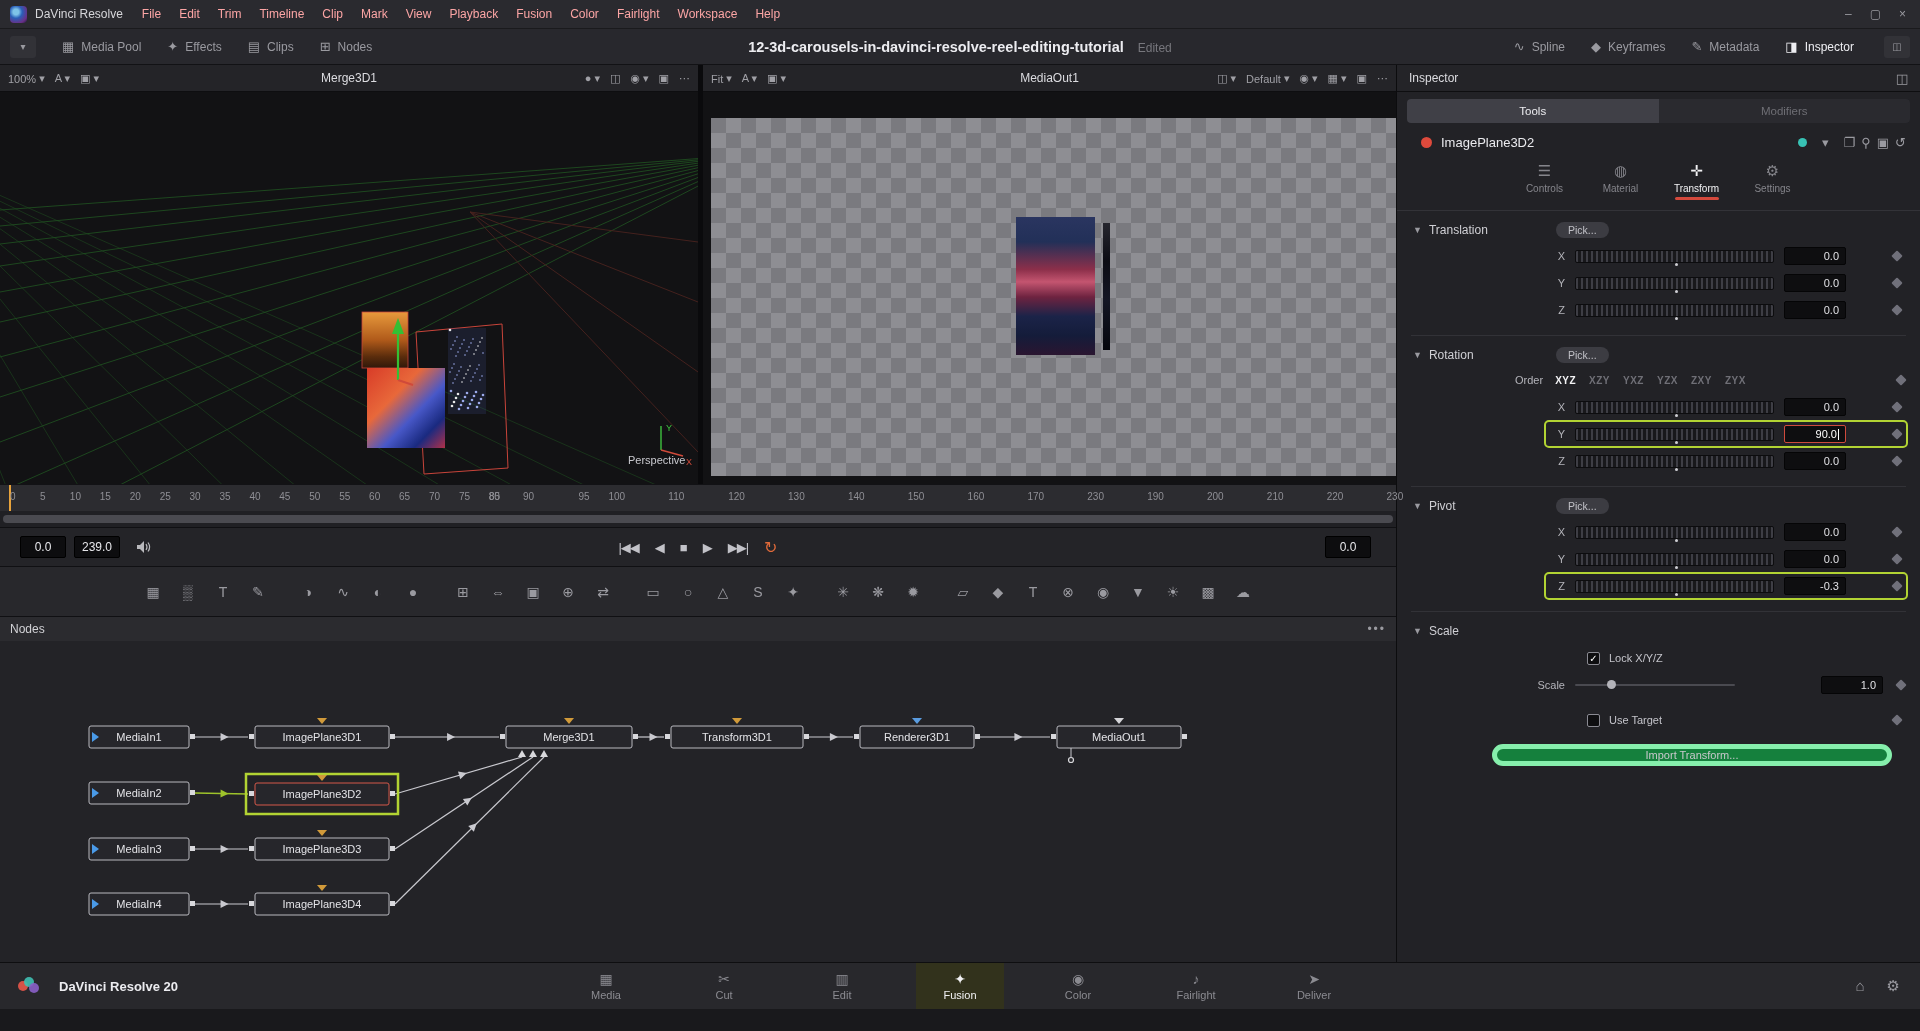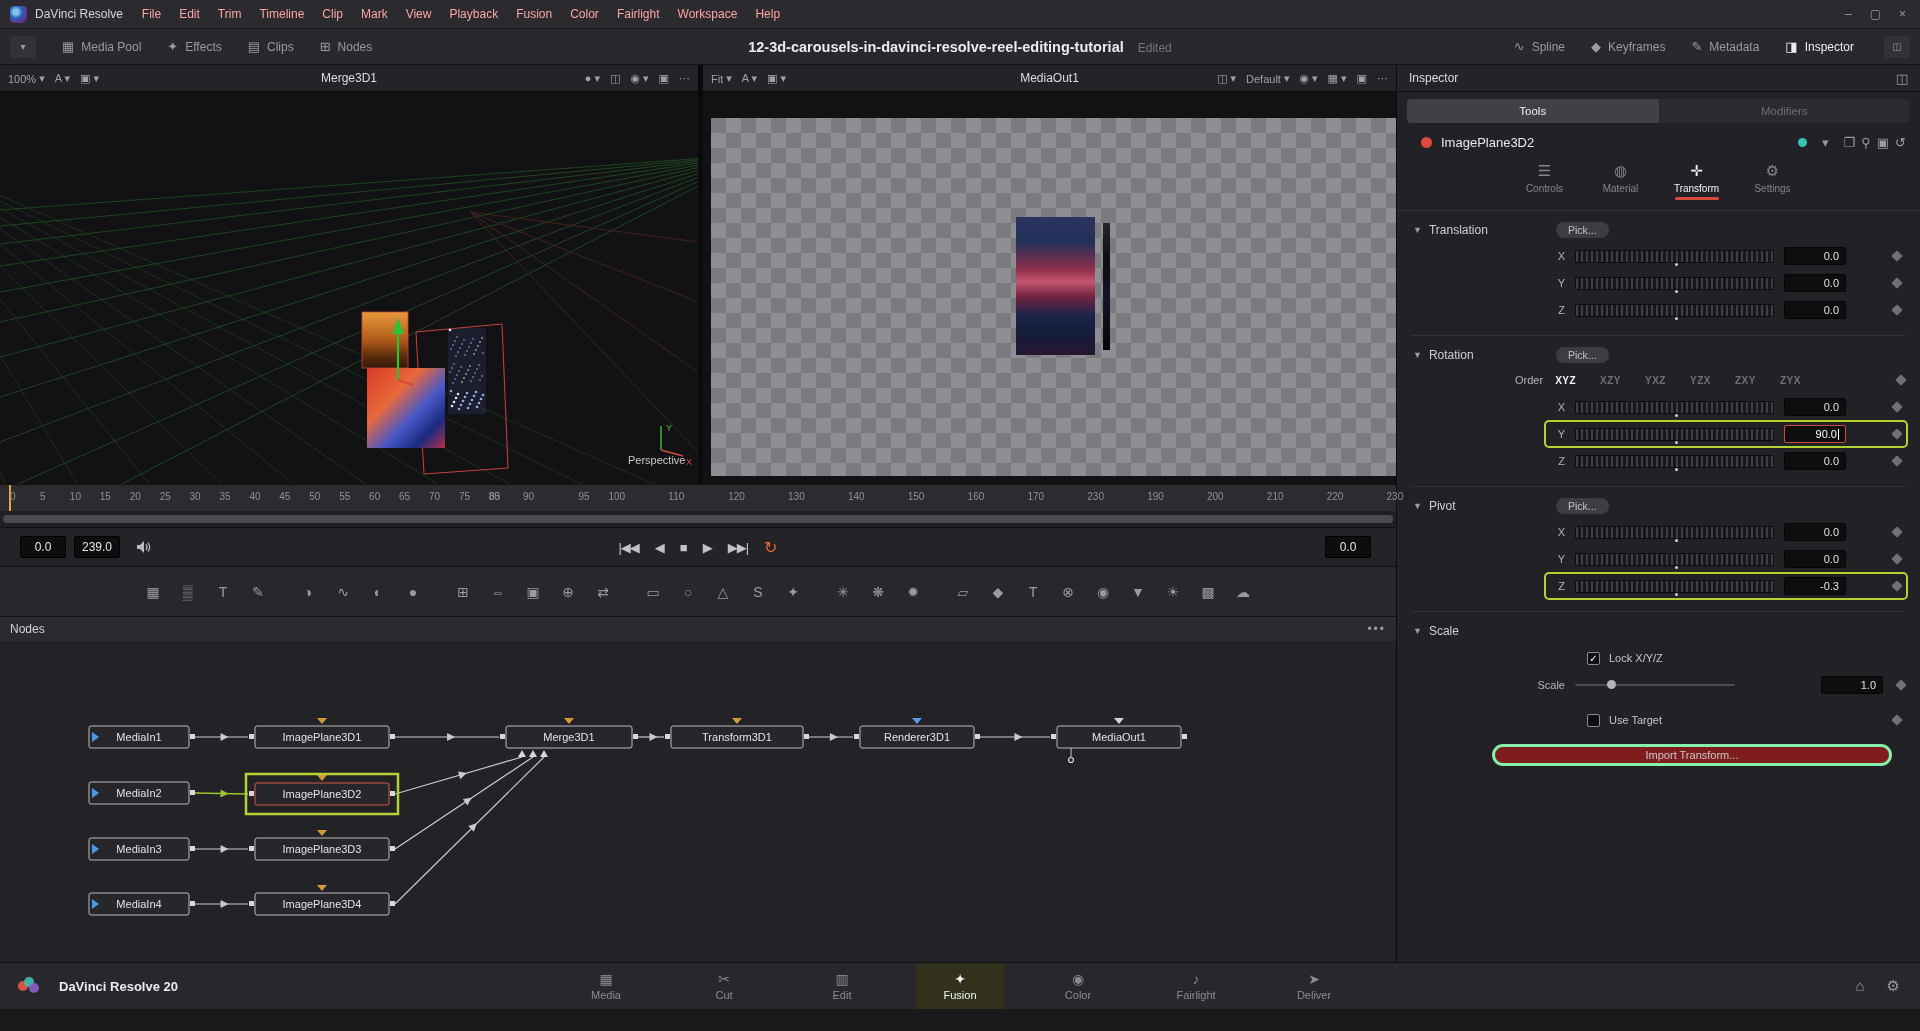--- a/index.html
+++ b/index.html
@@ -132,21 +132,21 @@
   .crow{position:relative;display:flex;align-items:center;gap:9px;margin-left:190px;width:314px;height:24px}
   .cb{width:13px;height:13px;border:1px solid #8a8a92;background:#0e0e10;border-radius:2px;
       display:flex;align-items:center;justify-content:center;font-size:10px;color:#fff;flex:none}
   .cb.checked::after{content:"✓"}
   .crow .lbl{color:#c4c4ca}
   .crow .diamond{position:absolute;right:0}
   .srow{display:flex;align-items:center;margin-left:150px;width:358px;gap:10px}
   .srow .axis{width:34px;margin-left:-16px;text-align:right;color:#b4b4ba}
   .thintrack{position:relative;width:160px;height:2px;background:#4a4a50;border-radius:1px}
   .thumb{position:absolute;left:20%;top:-4px;width:9px;height:9px;border-radius:50%;background:#b4b4ba}
-  .importbtn{margin:12px 0 0 95px;width:400px;height:22px;border:3px solid #86efac;background:#7f1d1d;
+  .importbtn{margin:12px 0 0 95px;width:400px;height:22px;border:5px solid #86efac;background:#15803d;
              border-radius:11px;color:#c8c8cc;font-size:11px;display:flex;align-items:center;justify-content:center}
 
   
   .statusbar{height:22px;background:#242428;border-top:1px solid #0e0e10;display:flex;align-items:center;
              padding:0 14px;font-size:11px;color:#97979d;flex:none}
   .statusbar .right{margin-left:auto}
   .pagebar{height:47px;background:#28282c;border-top:1px solid #0e0e10;display:flex;align-items:center;
            position:relative;flex:none}
   .brand{display:flex;align-items:center;gap:19px;padding-left:18px}
   .logo-dots{position:relative;width:22px;height:18px}
@@ -692,21 +692,21 @@
 
       <div class="isep"></div>
       <div class="isec">
         <div class="sechead">
           <span class="chev">▼</span>
           <span>Rotation</span>
           <span class="pick">Pick...</span>
         </div>
         <div class="orow">
           <span class="olabel">Order</span>
-          <span id="order-opts" style="display:flex;gap:24px">
+          <span id="order-opts" style="display:flex;gap:13px">
               <span class="oopt active">XYZ</span>
               <span class="oopt">XZY</span>
               <span class="oopt">YXZ</span>
               <span class="oopt">YZX</span>
               <span class="oopt">ZXY</span>
               <span class="oopt">ZYX</span>
             </span>
           <span class="diamond" style="margin-left:auto"></span>
         </div>
         <div class="rows" id="rot-rows" style="margin-top:6px">

